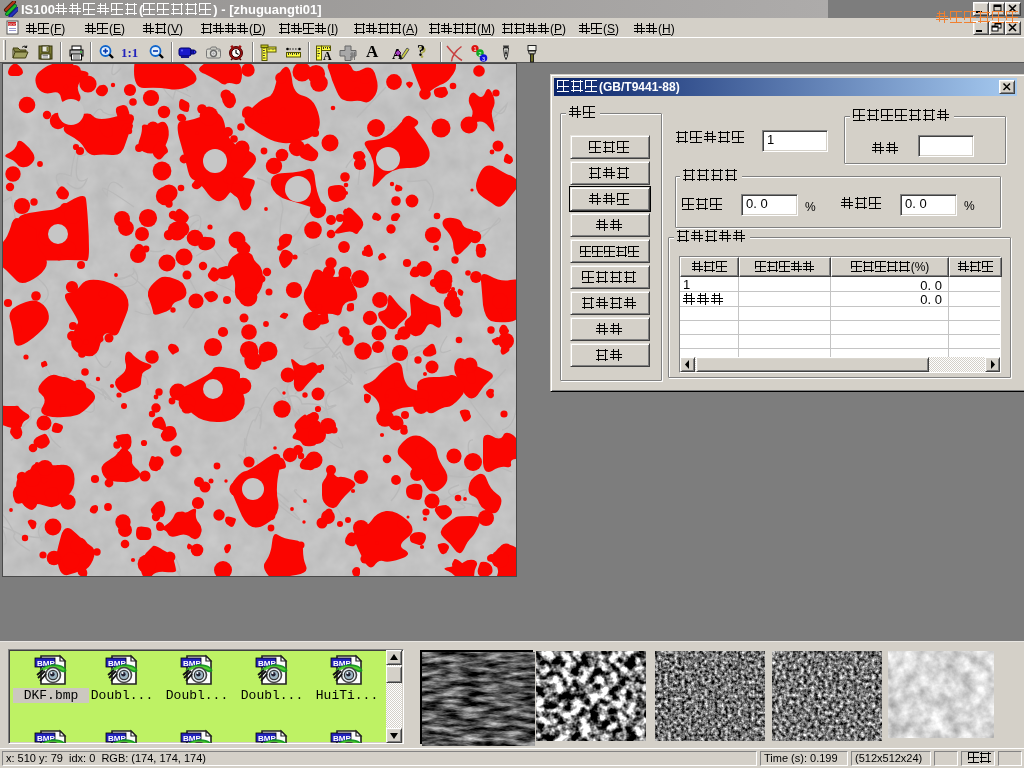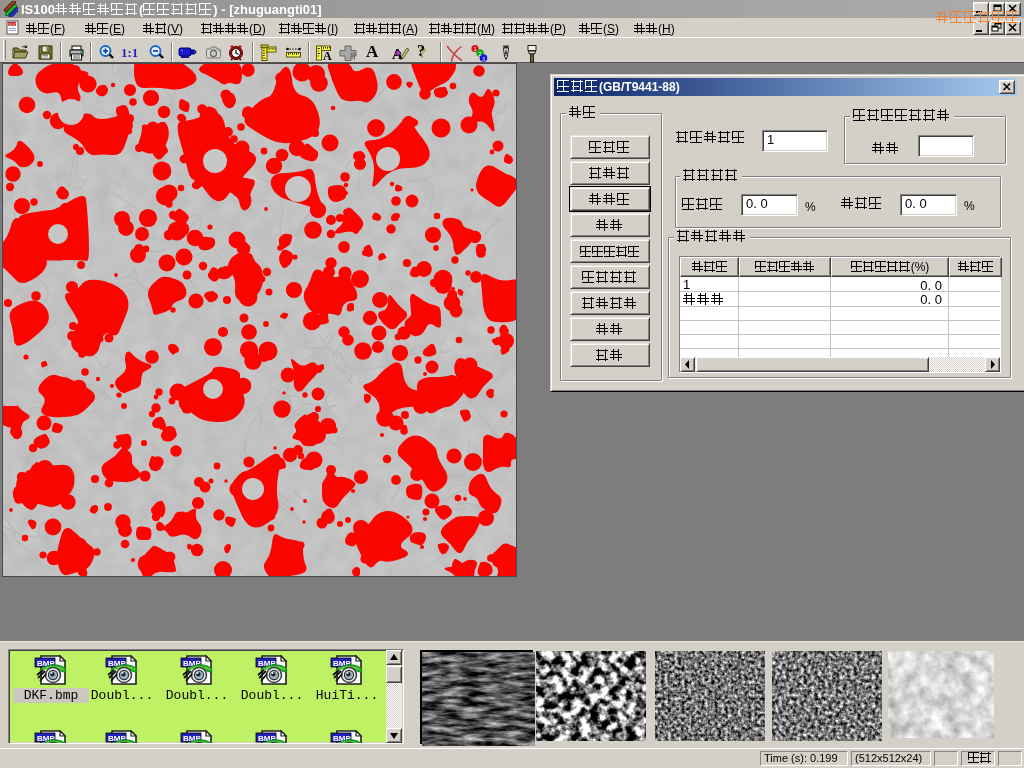--- a/index.html
+++ b/index.html
@@ -14,21 +14,21 @@
 .raised{border:1px solid;border-color:#fff #404040 #404040 #fff;box-shadow:inset 1px 1px 0 #d9d6cf,inset -1px -1px 0 #808080;background:#d4d0c8}
 .sunken{border:1px solid;border-color:#808080 #fff #fff #808080;box-shadow:inset 1px 1px 0 #404040,inset -1px -1px 0 #d4d0c8;background:#fff}
 .group{border:1px solid #808080;box-shadow:inset 1px 1px 0 #fff, 1px 1px 0 #fff;border-radius:1px}
 .glabel{position:absolute;top:-8px;background:#d4d0c8;padding:0 3px;font-size:12px;line-height:14px}
 .btn{position:absolute;width:80px;height:24px;background:#d4d0c8;border:1px solid;border-color:#e6e3dd #404040 #404040 #e6e3dd;box-shadow:inset 1px 1px 0 #fff,inset -1px -1px 0 #808080;text-align:center;line-height:22px;color:#000}
 .sep{position:absolute;top:42px;width:2px;height:20px;border-left:1px solid #808080;border-right:1px solid #fff}
 .winbtn{position:absolute;width:16px;height:14px;background:#d4d0c8;border:1px solid;border-color:#fff #404040 #404040 #fff;box-shadow:inset 1px 1px 0 #e8e5e0,inset -1px -1px 0 #808080}
 .statf{position:absolute;top:751px;height:15px;border:1px solid;border-color:#838383 #fff #fff #838383;font-size:11px;line-height:13px;color:#000;padding-left:3px;overflow:hidden}
 </style></head><body>
 <div id="root">
-<div class="abs" style="left:0;top:0;width:1024px;height:18px;background:linear-gradient(90deg,#949290,#adabaa)">
+<div class="abs" style="left:0;top:0;width:828px;height:18px;background:linear-gradient(90deg,#949290,#adabaa)">
 <svg class="abs" style="left:2px;top:1px" width="16" height="16" viewBox="0 0 16 16">
 <g stroke-linecap="round" fill="none">
 <path d="M4 9 L12 1" stroke="#401808" stroke-width="4"></path>
 <path d="M4 9 L12 1" stroke="#b33318" stroke-width="2.4"></path>
 <path d="M5 13 L13 5" stroke="#063" stroke-width="4"></path>
 <path d="M5 13 L13 5" stroke="#2b2" stroke-width="2.4"></path>
 <path d="M8.5 15 L15.5 8" stroke="#117" stroke-width="4"></path>
 <path d="M8.5 15 L15.5 8" stroke="#23b" stroke-width="2.4"></path>
 </g>
       </svg>
@@ -1027,17 +1027,18 @@
 <div class="abs" style="left:655px;top:651px;width:110px;height:90px;"><svg width="110" height="90">
         <rect width="110" height="90" filter="url(#t3)"></rect>
       </svg></div>
 <div class="abs" style="left:772px;top:651px;width:110px;height:90px;"><svg width="110" height="90">
         <rect width="110" height="90" filter="url(#t4)"></rect>
       </svg></div>
 <div class="abs" style="left:888px;top:651px;width:106px;height:87px;"><svg width="106" height="87">
         <rect width="106" height="87" filter="url(#t5)"></rect>
       </svg></div>
 <div class="abs" style="left:0;top:748px;width:1024px;height:20px;background:#d4d0c8;border-top:1px solid #fff"></div>
+<div class="statf" style="left:2px;width:755px">x: 510 y: 79&nbsp;&nbsp;idx: 0&nbsp;&nbsp;RGB: (174, 174, 174)</div>
 <div class="statf" style="left:760px;width:88px">Time (s): 0.199</div>
 <div class="statf" style="left:851px;width:80px">(512x512x24)</div>
 <div class="statf" style="left:934px;width:24px"></div>
 <div class="statf" style="left:961px;width:34px;text-align:center"><i class="hz v1 s11 "></i><i class="hz v2 s11 "></i></div>
 <div class="statf" style="left:998px;width:24px"></div>
 </div>
 </body></html>

